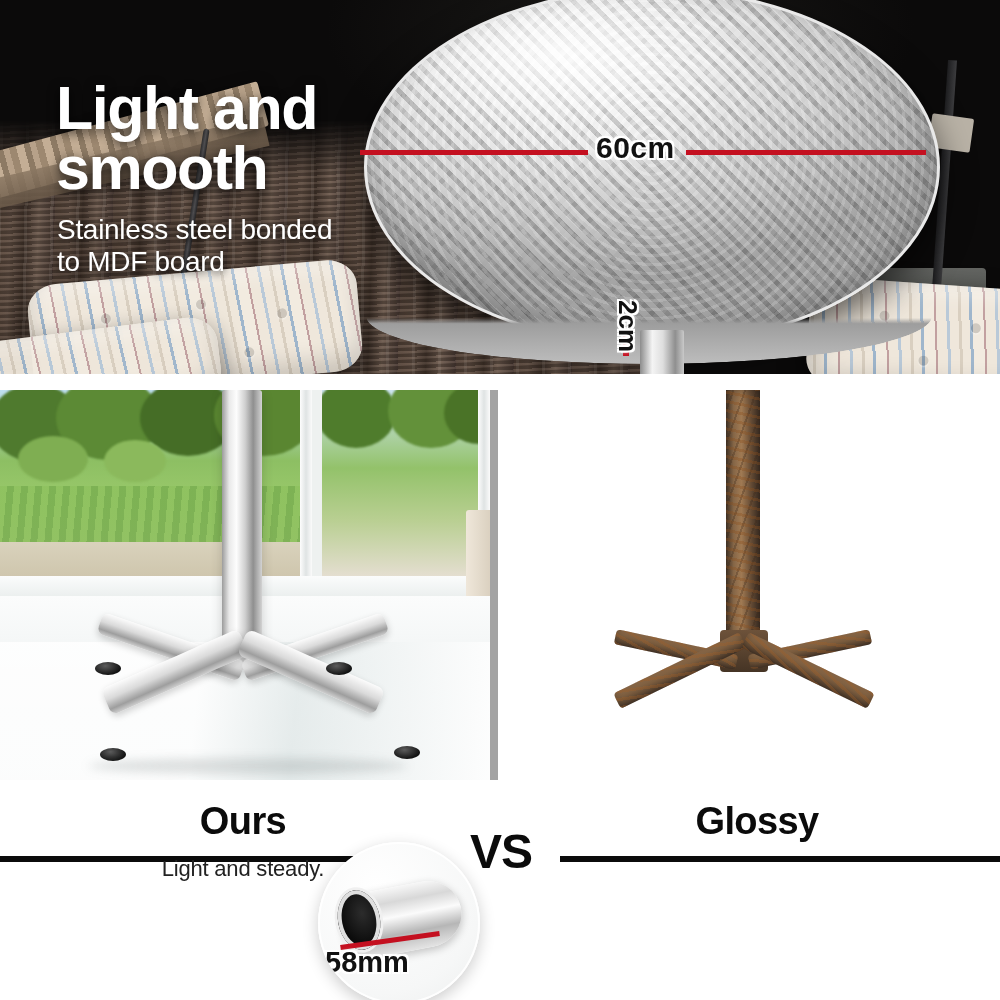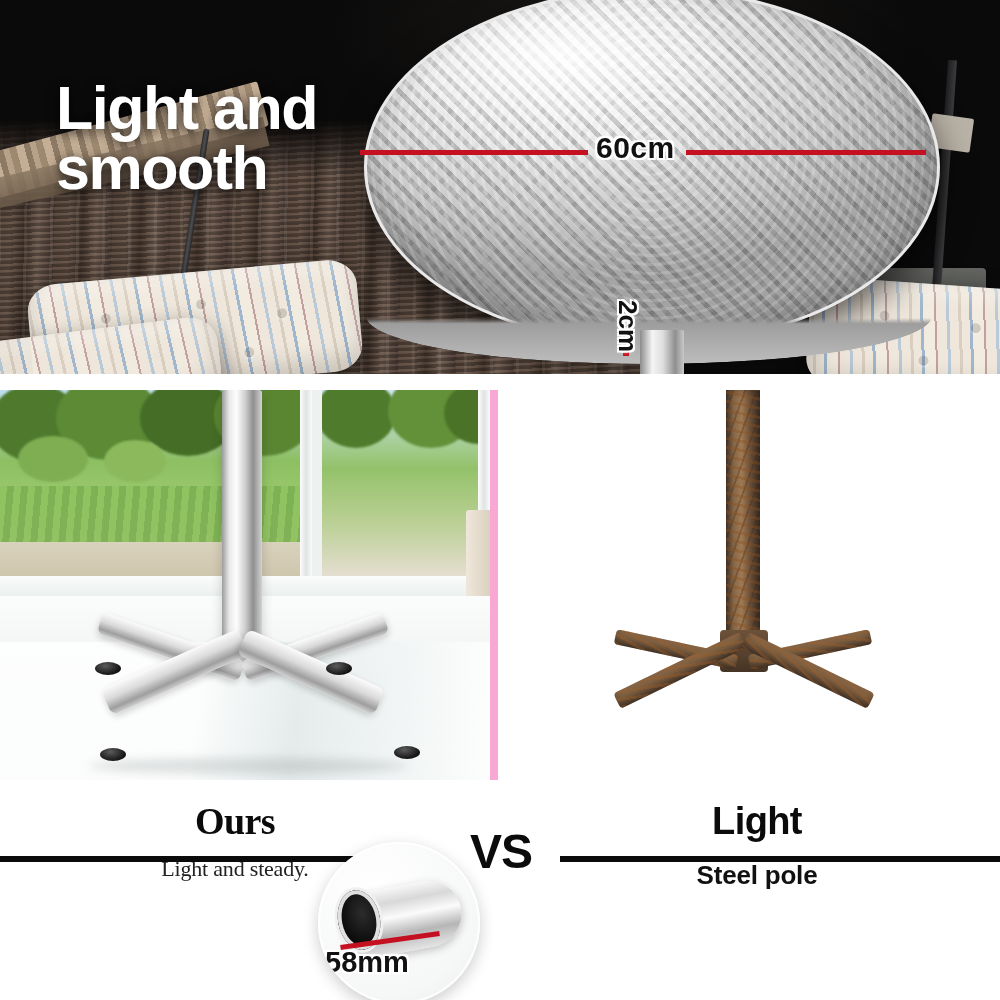--- a/index.html
+++ b/index.html
@@ -89,21 +89,21 @@
         writing-mode:vertical-rl;text-orientation:mixed;
         text-shadow:-2px -2px 0 #fff,2px -2px 0 #fff,-2px 2px 0 #fff,2px 2px 0 #fff,0 0 5px #fff;}
 
   
   .headline{position:absolute;left:56px;top:38px;color:#fff;font-weight:700;font-size:61px;
         line-height:.98;letter-spacing:-1.5px;text-shadow:0 3px 12px rgba(0,0,0,.8);white-space:pre-line;}
   .subcopy{position:absolute;left:57px;top:186px;color:#fff;font-size:28px;line-height:1.16;
         font-weight:400;letter-spacing:-.3px;text-shadow:0 2px 8px rgba(0,0,0,.85);white-space:pre-line;}
 
   
-  .mid{position:absolute;left:0;top:390px;width:1000px;height:390px;background:#f9a8d4;}
+  .mid{position:absolute;left:0;top:390px;width:1000px;height:390px;background:#a3a3a3;}
   .photo{position:absolute;top:0;height:390px;overflow:hidden;}
   .photo-left{left:0;width:490px;background:linear-gradient(180deg,#f4f7f7 0%,#eef2f2 52%,#fafbfb 100%);}
   .photo-right{left:498px;width:502px;background:#fff;}
 
   
   .win-frame{position:absolute;left:0;top:0;width:490px;height:198px;background:#eef1f0;}
   .garden{position:absolute;left:0;top:0;width:300px;height:186px;overflow:hidden;
         background:linear-gradient(180deg,#bfe0f2 0%,#8dbf63 38%,#9ccb6c 62%,#cfc6ac 86%,#ded6c4 100%);}
   .tree{position:absolute;border-radius:50%;background:#4f7a2e;filter:blur(1px);}
   .lawn{position:absolute;left:0;top:96px;width:300px;height:62px;
@@ -159,21 +159,21 @@
         background:linear-gradient(180deg,#6d523a,#453425);}
   .rleg{position:absolute;border-radius:4px;
         background:linear-gradient(180deg,#9a7450 0%,#7a5c3e 45%,#4a382a 100%);
         box-shadow:inset 0 0 8px rgba(0,0,0,.3);}
   .rleg:after{content:"";position:absolute;inset:0;border-radius:4px;
         background:repeating-linear-gradient(18deg,rgba(160,95,40,.35) 0 3px,transparent 3px 8px);}
 
   
   .compare{position:absolute;left:0;top:786px;width:1000px;height:214px;background:#fff;}
   .col{position:absolute;top:0;width:430px;text-align:center;}
-  .col-left{left:20px;font-family:Liberation Serif, serif;}
+  .col-left{left:28px;}
   .col-right{left:542px;}
   .col-title{font-size:38px;font-weight:700;color:#0b0b0b;letter-spacing:-.6px;line-height:1;padding-top:16px;}
   .rule{position:absolute;top:70px;height:6px;background:#0b0b0b;}
   .rule-left{left:0;width:430px;}
   .rule-right{left:560px;width:440px;}
   .vs{position:absolute;left:470px;top:38px;width:60px;text-align:center;font-size:48px;
         font-weight:700;color:#0b0b0b;letter-spacing:-1px;}
   .col-sub{font-size:26px;font-weight:700;color:#111;padding-top:20px;letter-spacing:-.2px;}
   .col-note{font-size:22px;font-weight:400;color:#222;padding-top:16px;letter-spacing:-.2px;}
 </style>
@@ -234,20 +234,22 @@
 
     <div class="dimline dim-60-l"></div>
     <div class="dimline dim-60-r"></div>
     <div class="lbl-60">60cm</div>
 
     <div class="dim-2"></div>
     <div class="lbl-2">2cm</div>
 
     <h1 class="headline">Light and
 smooth</h1>
+    <p class="subcopy">Stainless steel bonded
+to MDF board</p>
   </section>
 
   <section class="mid">
 
     <div class="photo photo-left">
       <div class="win-frame">
         <div class="garden">
           <div class="tree" style="left:-10px;top:-6px;width:90px;height:78px;"></div>
           <div class="tree" style="left:56px;top:-14px;width:104px;height:84px;background:#5c8a35;"></div>
           <div class="tree" style="left:140px;top:-10px;width:96px;height:76px;background:#456d26;"></div>
@@ -306,18 +308,17 @@
     <div class="rule rule-left"></div>
     <div class="rule rule-right"></div>
     <div class="vs">VS</div>
 
     <div class="col col-left">
       <div class="col-title">Ours</div>
       <div class="col-note">Light and steady.</div>
     </div>
 
     <div class="col col-right">
-      <div class="col-title">Light</div>
-      <div class="col-sub">Steel pole</div>
+      <div class="col-title">Glossy</div>
     </div>
   </section>
 
 </div>
 
 </body></html>

